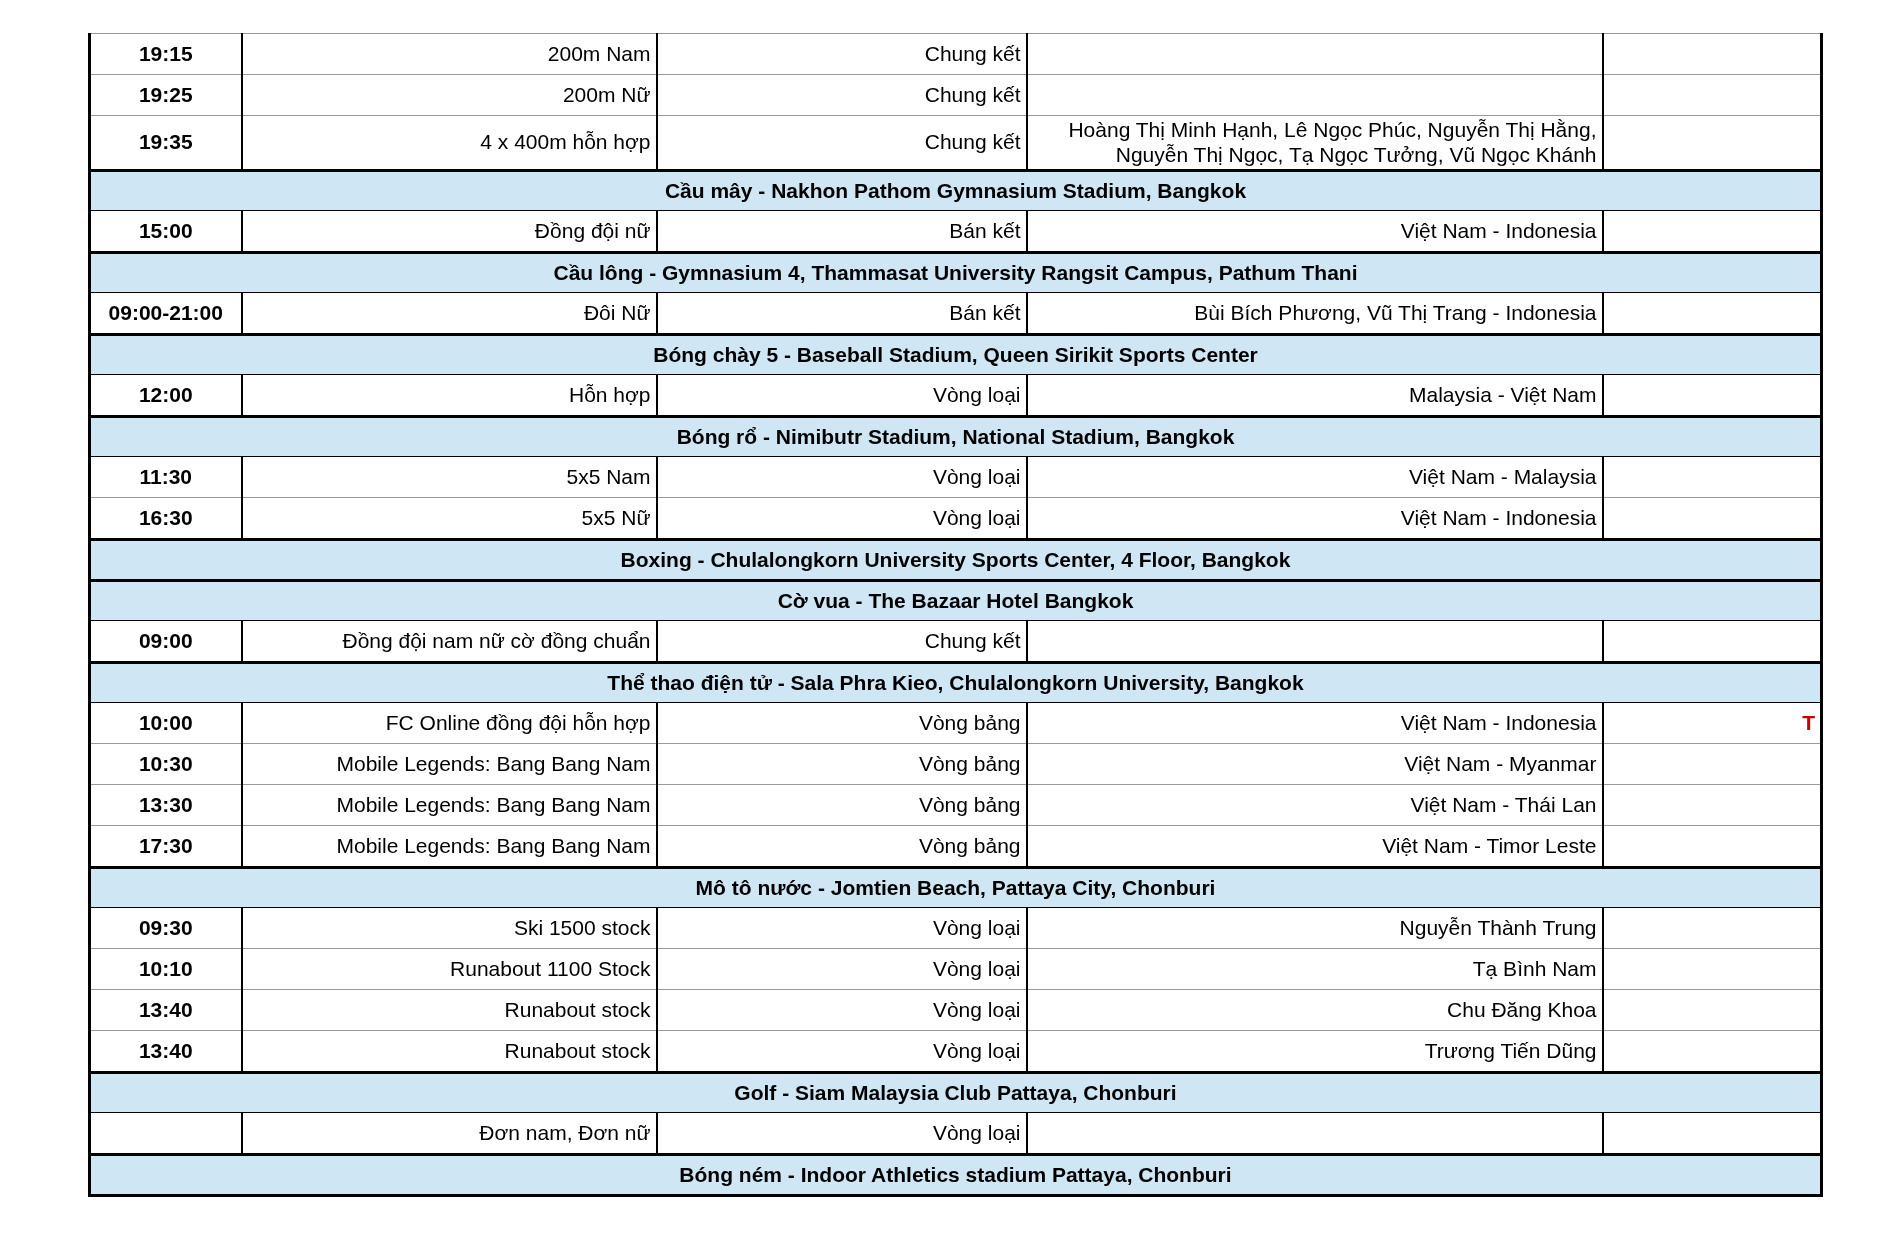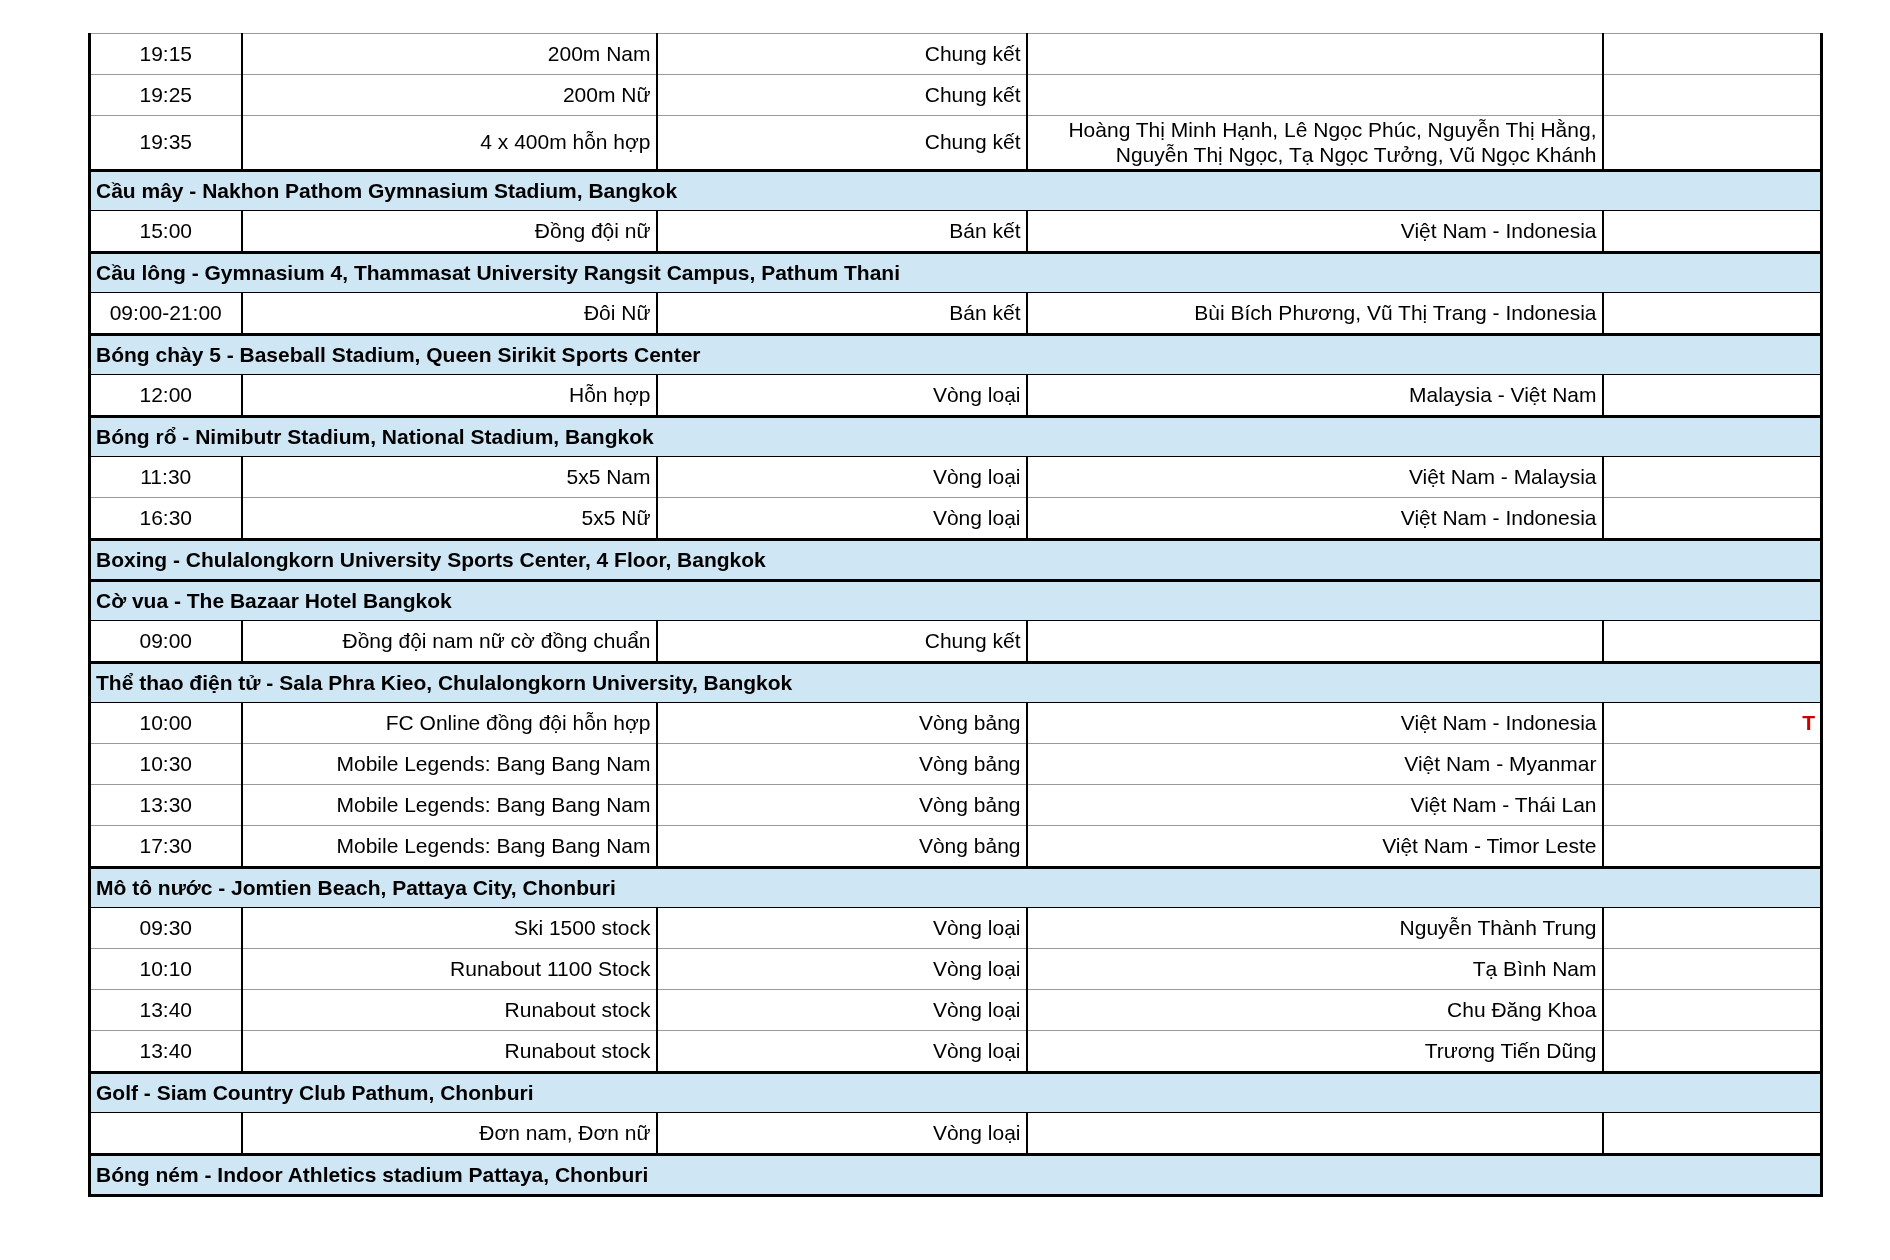--- a/index.html
+++ b/index.html
@@ -34,37 +34,37 @@
     padding: 2px 5px;
     border-top: 1px solid #9a9a9a;
     border-left: 2px solid #000;
     background: #ffffff;
     vertical-align: middle;
     overflow: hidden;
   }
   tr.data-row td:first-child { border-left: none; }
   tr.data-row td.cell-note { border-left: 2px solid #000; }
 
-  td.cell-time { text-align: center; padding-left: 1px; padding-right: 1px; }
+  td.cell-time { text-align: center; padding-left: 1px; padding-right: 1px; font-weight: bold; }
   td.cell-event { text-align: right; }
   td.cell-round { text-align: right; }
   td.cell-part { text-align: right; }
   td.cell-note {
     text-align: right;
     color: #cc0000;
     font-weight: bold;
     padding-right: 2px;
   }
 
   tr.venue-row td {
     height: 34px;
     padding: 2px 5px;
     background: #cfe6f4;
     font-weight: bold;
-    text-align: left;
+    text-align: center;
     vertical-align: middle;
     border-top: 3px solid #000;
     border-bottom: 1px solid #000;
   }
 </style>
 </head>
 <body>
 
 <div class="screen">
   <table class="schedule">
@@ -213,21 +213,21 @@
     <td class="cell-note"></td>
   </tr>
         <tr class="data-row">
     <td class="cell-time">13:40</td>
     <td class="cell-event">Runabout stock</td>
     <td class="cell-round">Vòng loại</td>
     <td class="cell-part">Trương Tiến Dũng</td>
     <td class="cell-note"></td>
   </tr>
         <tr class="venue-row">
-    <td colspan="5">Golf - Siam Country Club Pathum, Chonburi</td>
+    <td colspan="5">Golf - Siam Malaysia Club Pattaya, Chonburi</td>
   </tr>
         <tr class="data-row">
     <td class="cell-time"></td>
     <td class="cell-event">Đơn nam, Đơn nữ</td>
     <td class="cell-round">Vòng loại</td>
     <td class="cell-part"></td>
     <td class="cell-note"></td>
   </tr>
         <tr class="venue-row">
     <td colspan="5">Bóng ném - Indoor Athletics stadium Pattaya, Chonburi</td>

